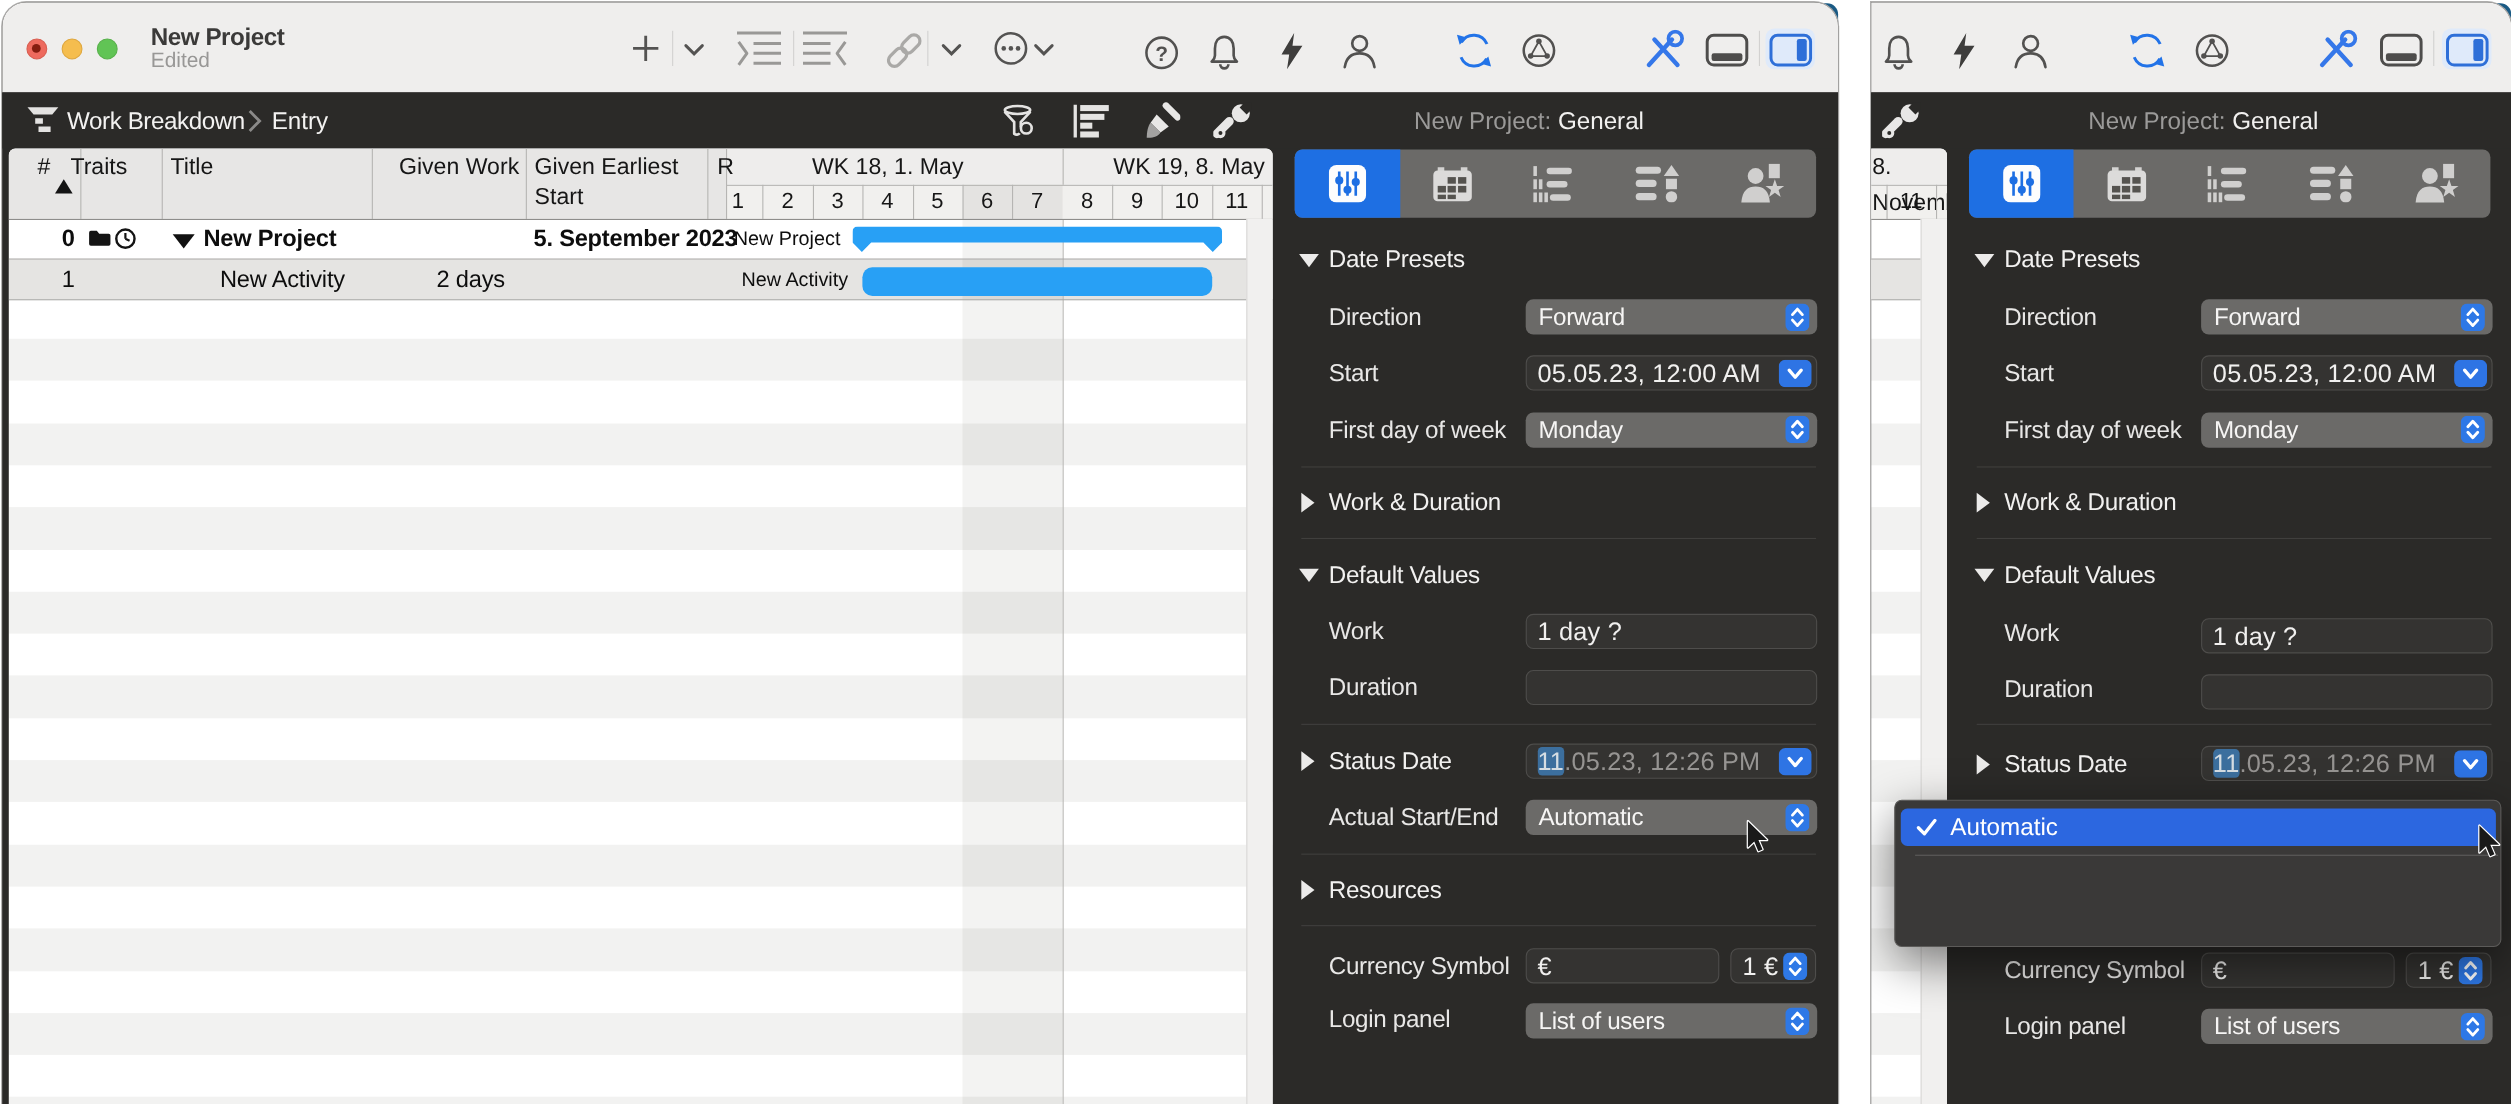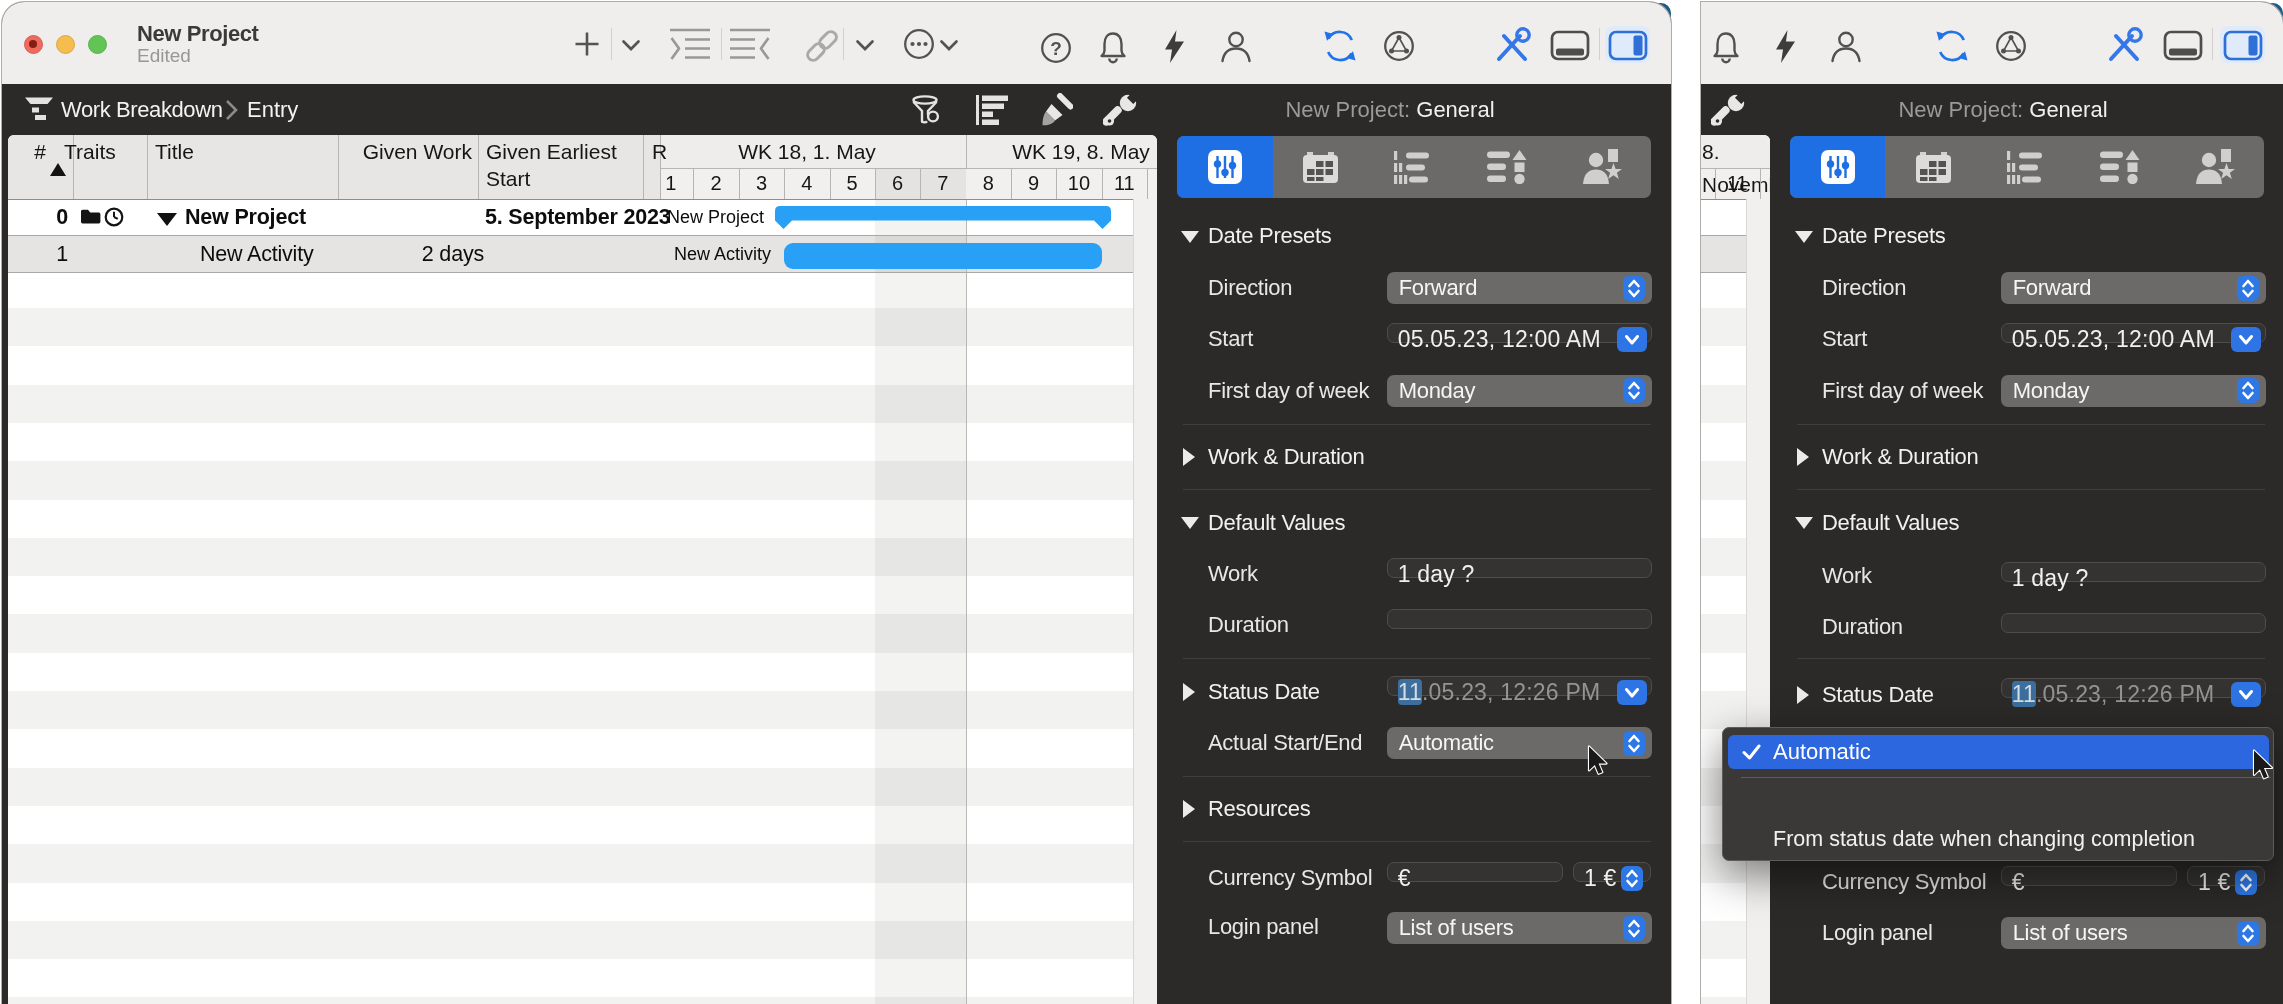--- a/index.html
+++ b/index.html
@@ -2,21 +2,21 @@
 <html><head><meta charset="utf-8"><style>
 html,body{margin:0;padding:0}
 #stage{position:relative;width:2283px;height:1004px;background:#fff;overflow:hidden;font-family:"Liberation Sans",sans-serif;-webkit-font-smoothing:antialiased;opacity:0.999;transform:translateZ(0);will-change:transform}
 .a{position:absolute}
 .win{position:absolute;top:2px;height:1002px;background:#2b2a28;box-shadow:0 0 0 1px #aeadac}
 .tbar{position:absolute;left:0;top:0;right:0;height:82px;background:#efeeed}
 .dbar{position:absolute;left:0;top:82px;right:0;height:51px;background:#2b2a28}
 .lbl{position:absolute;font-size:22px;letter-spacing:-0.3px;color:#e8e7e6;white-space:nowrap;line-height:32px}
 .hdr{position:absolute;font-size:22px;letter-spacing:-0.3px;font-weight:normal;color:#f2f1f0;white-space:nowrap;line-height:30px}
 .pop{position:absolute;background:#6b6a68;border-radius:7px;font-size:22px;letter-spacing:-0.3px;color:#f6f5f4;line-height:32px;padding-left:12px;box-sizing:border-box;height:32px}
-.dfl{position:absolute;background:#343331;border:1px solid #4e4d4b;border-radius:7px;font-size:23px;letter-spacing:0.2px;color:#f1f0ef;line-height:30px;padding-left:10px;box-sizing:border-box;height:20px}
+.dfl{position:absolute;background:#343331;border:1px solid #4e4d4b;border-radius:7px;font-size:23px;letter-spacing:0.2px;color:#f1f0ef;line-height:30px;padding-left:10px;box-sizing:border-box;height:32px}
 .sep{position:absolute;height:1px;background:#403f3d}
 .trid{position:absolute;width:0;height:0;border-left:9px solid transparent;border-right:9px solid transparent;border-top:12px solid #ecebea}
 .trir{position:absolute;width:0;height:0;border-top:9px solid transparent;border-bottom:9px solid transparent;border-left:12px solid #ecebea}
 .vline{position:absolute;width:1px;background:#b6b5b3}
 .hline{position:absolute;height:1px;background:#b6b5b3}
 .dnum{position:absolute;top:33px;height:31px;font-size:20px;color:#161616;text-align:center;line-height:31px}
 .g{position:absolute;left:0;width:1149px;height:38.4px;background:rgba(30,26,22,0.06)}
 .gr{position:absolute;left:0;width:69px;height:38.4px;background:rgba(30,26,22,0.06)}
 .rowt{position:absolute;font-size:21.5px;letter-spacing:-0.2px;color:#0d0d0d;white-space:nowrap;line-height:36px}
 </style></head>
@@ -238,21 +238,21 @@
         </svg>
       <div class="a" style="left:149px;top:78px;width:0;height:0;border-left:10px solid transparent;border-right:10px solid transparent;border-top:13px solid #111"></div>
       <div class="rowt" style="left:177px;top:64px;font-weight:bold">New Project</div>
       <div class="rowt" style="left:477px;top:64px;font-weight:bold">5. September 2023</div>
       <div class="a" style="left:659px;top:64px;font-size:18px;line-height:36px;color:#0d0d0d">New Project</div>
       <svg class="a" style="left:767px;top:70.5px" width="336" height="23">
           <path d="M5 0 H331 Q336 0 336 5 V14.5 L327.5 23 L319 14.5 H17 L8.5 23 L0 14.5 V5 Q0 0 5 0 Z" fill="#28a0f5"></path>
         </svg>
       <div class="rowt" style="left:20px;top:100.5px;width:40px;text-align:right">1</div>
       <div class="rowt" style="left:192px;top:100.5px">New Activity</div>
-      <div class="rowt" style="left:342px;top:100.5px;width:134px;text-align:right">2 days</div>
+      <div class="rowt" style="left:317px;top:100.5px;width:134px;text-align:right">2 days</div>
       <div class="a" style="left:666px;top:100.5px;font-size:18px;line-height:36px;color:#0d0d0d">New Activity</div>
       <div class="a" style="left:776px;top:107.5px;width:318px;height:26px;border-radius:9px;background:#28a0f5"></div>
 
       <div class="a" style="left:1125px;top:64px;width:24px;height:805px;background:#f1f0ef;border-left:1px solid #d9d8d6;box-sizing:border-box"></div>
     </div>
     <div class="a" id="sideL" style="left:1155px;top:133px;width:514px;height:869px">
       <div class="a" style="left:20px;top:1px;width:474px;height:62px;background:#6b6a68;border-radius:7px"></div>
       <div class="a" style="left:20px;top:1px;width:95.5px;height:62px;background:#1e6fe3;border-radius:7px 0 0 7px"></div>
       <svg class="a" style="left:51px;top:15px" width="34" height="34">
           <rect width="34" height="34" rx="7" fill="#fdfdfd"></rect>
@@ -565,21 +565,20 @@
           <path d="M6.5 10 L11 5 L15.5 10 M6.5 15 L11 20 L15.5 15" stroke="#fff" stroke-width="2.6" fill="none" stroke-linecap="round" stroke-linejoin="round"></path>
         </svg>
     </div>
     <div class="a" id="popupR" style="left:21px;top:725px;width:552px;height:133.5px;background:#3a3938;border:1px solid #5c5b59;border-radius:7px;box-sizing:border-box;box-shadow:0 14px 44px rgba(0,0,0,0.5)">
       <div class="a" style="left:5px;top:7px;width:541px;height:33.5px;background:#2c67e0;border-radius:6px"></div>
       <svg class="a" style="left:19px;top:16px" width="19" height="16">
           <path d="M2 8.5 L7.5 14 L17 2" stroke="#fff" stroke-width="3" fill="none" stroke-linecap="round" stroke-linejoin="round"></path>
         </svg>
       <div class="a" style="left:50px;top:7px;font-size:22px;color:#fff;line-height:33.5px">Automatic</div>
       <div class="a" style="left:18px;top:48.5px;width:530px;height:1px;background:#5e5d5b"></div>
-      <div class="a" style="left:50px;top:96px;font-size:21.5px;color:#f2f1f0;line-height:31px;white-space:nowrap">From status date when changing completion</div>
     </div>
   </div>
 
   <svg class="a" style="left:1587px;top:745px;z-index:50" width="22" height="32">
       <path d="M2 1.5 L2 25.5 L7.8 20 L11.5 28.8 L15.3 27.2 L11.6 18.6 L19.5 18.6 Z" fill="#1a1a1a" stroke="#fff" stroke-width="2.2" stroke-linejoin="round" paint-order="stroke"></path>
     </svg>
   <svg class="a" style="left:2252px;top:749px;z-index:50" width="22" height="33">
       <path d="M2 1.5 L2 26 L8 20.3 L11.8 29.3 L15.7 27.7 L11.9 18.9 L20 18.9 Z" fill="#1a1a1a" stroke="#fff" stroke-width="2.2" stroke-linejoin="round" paint-order="stroke"></path>
     </svg>
 </div>

